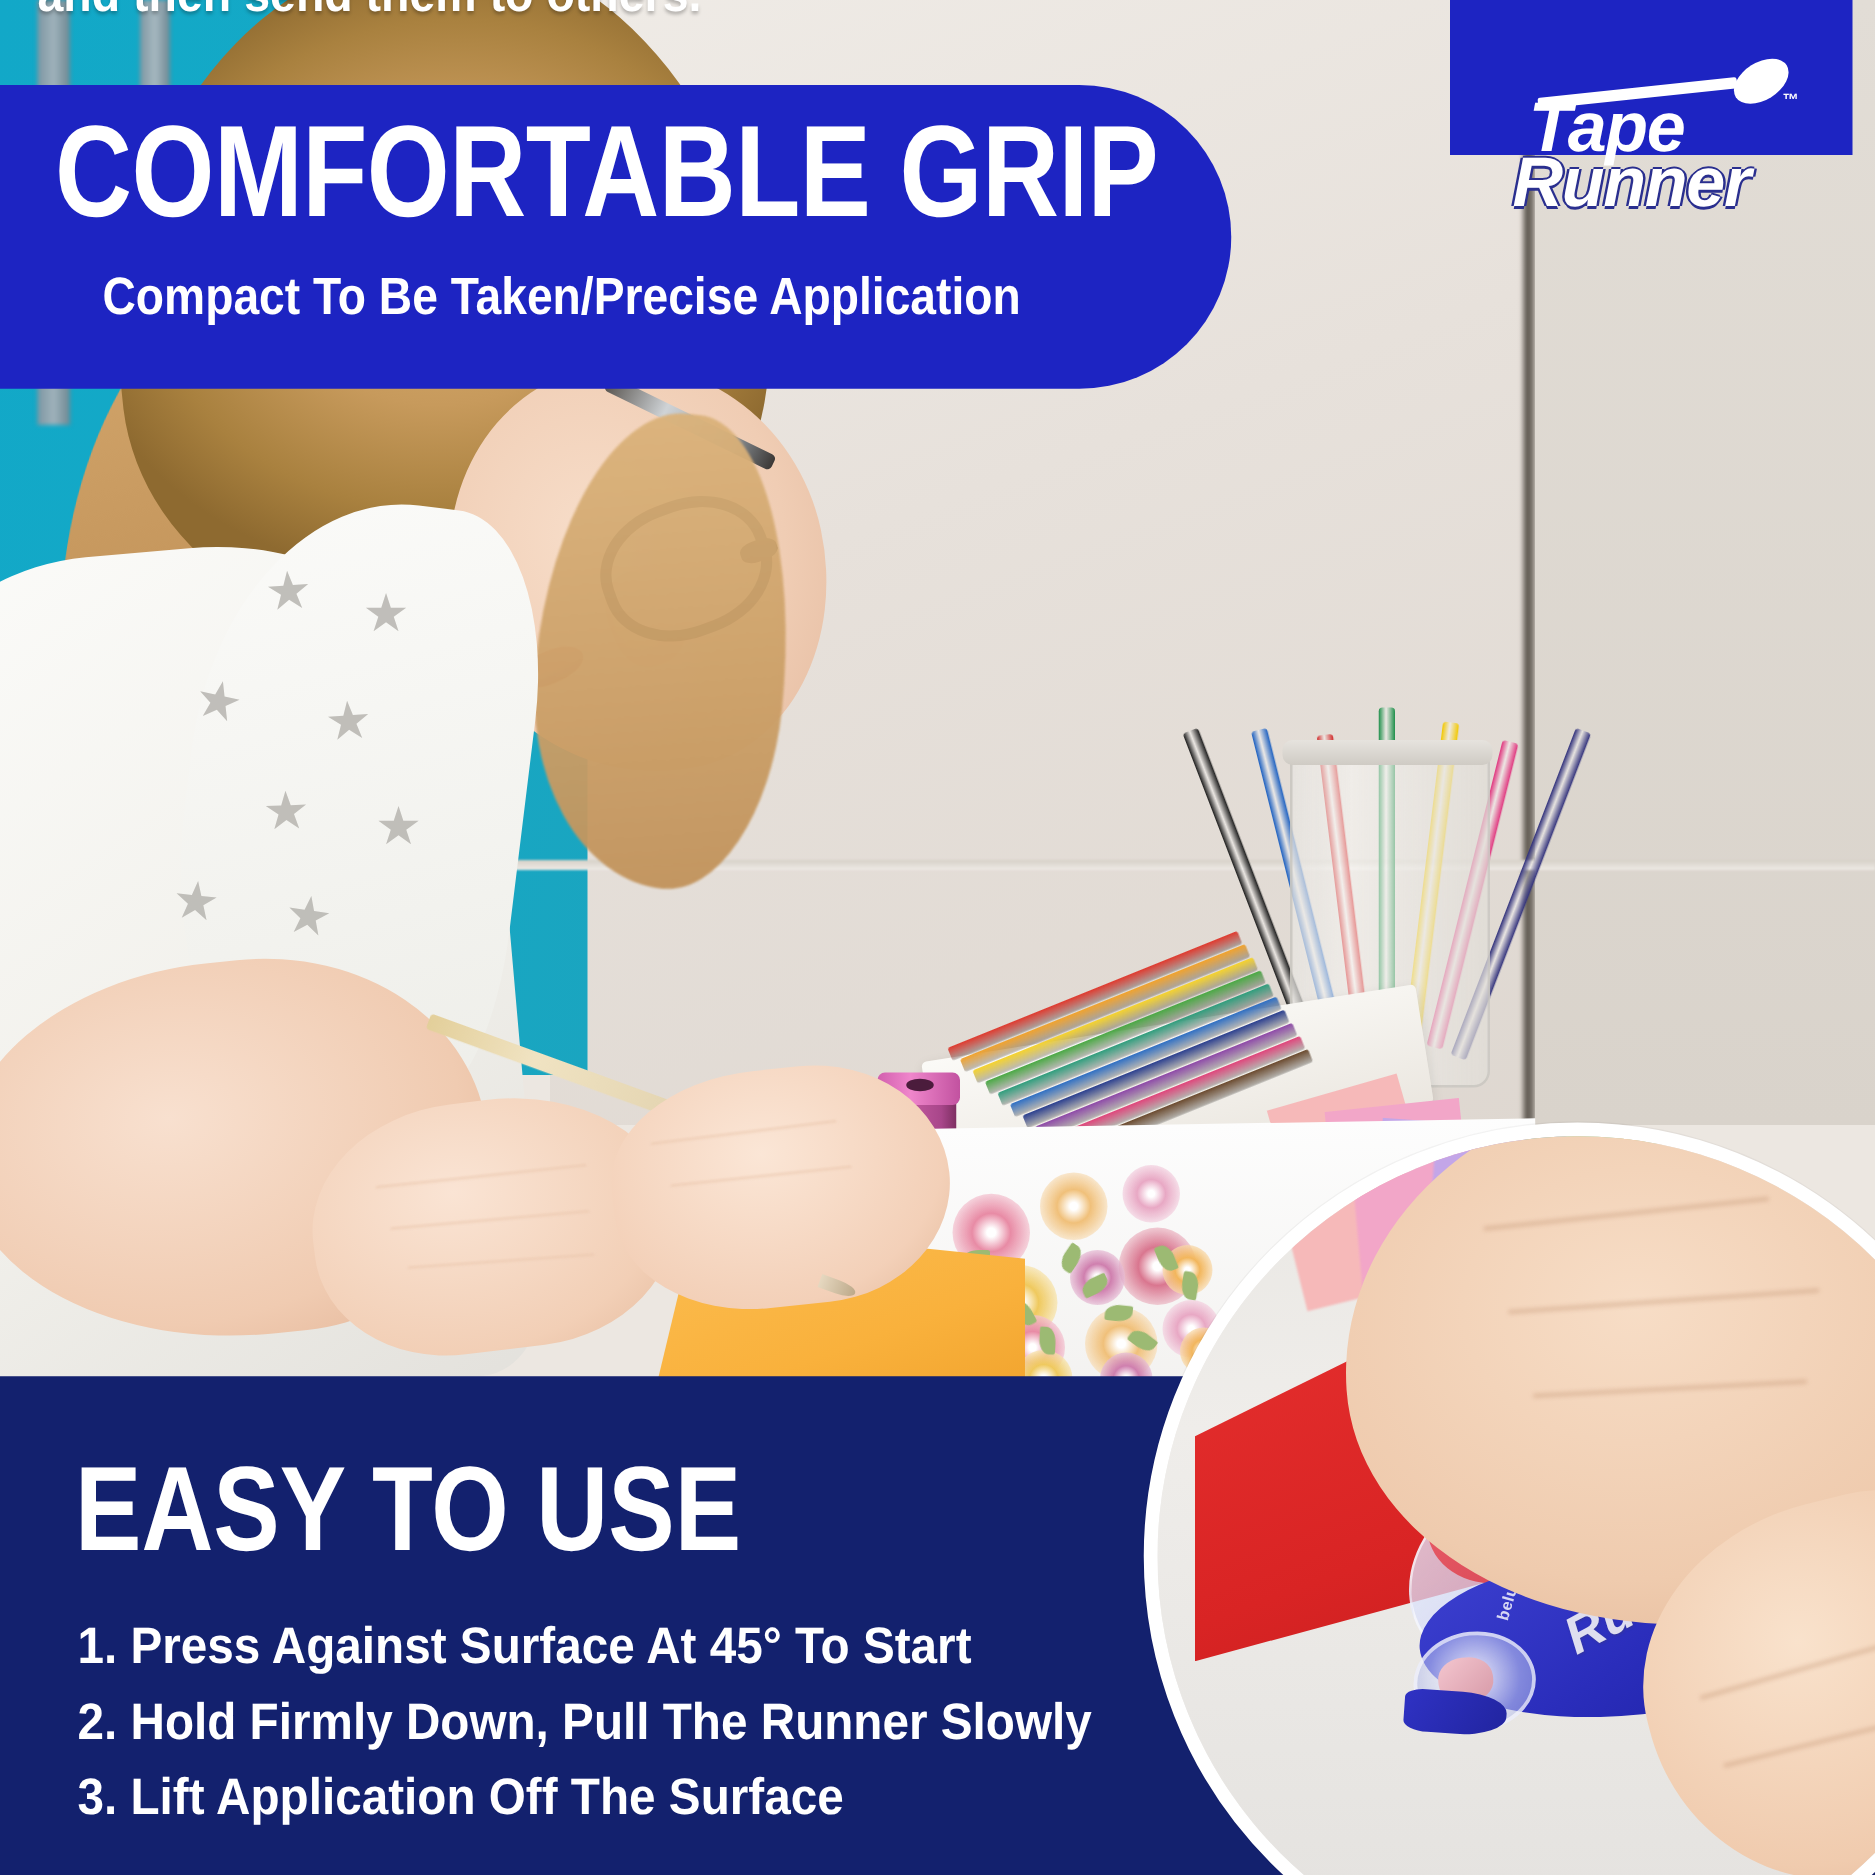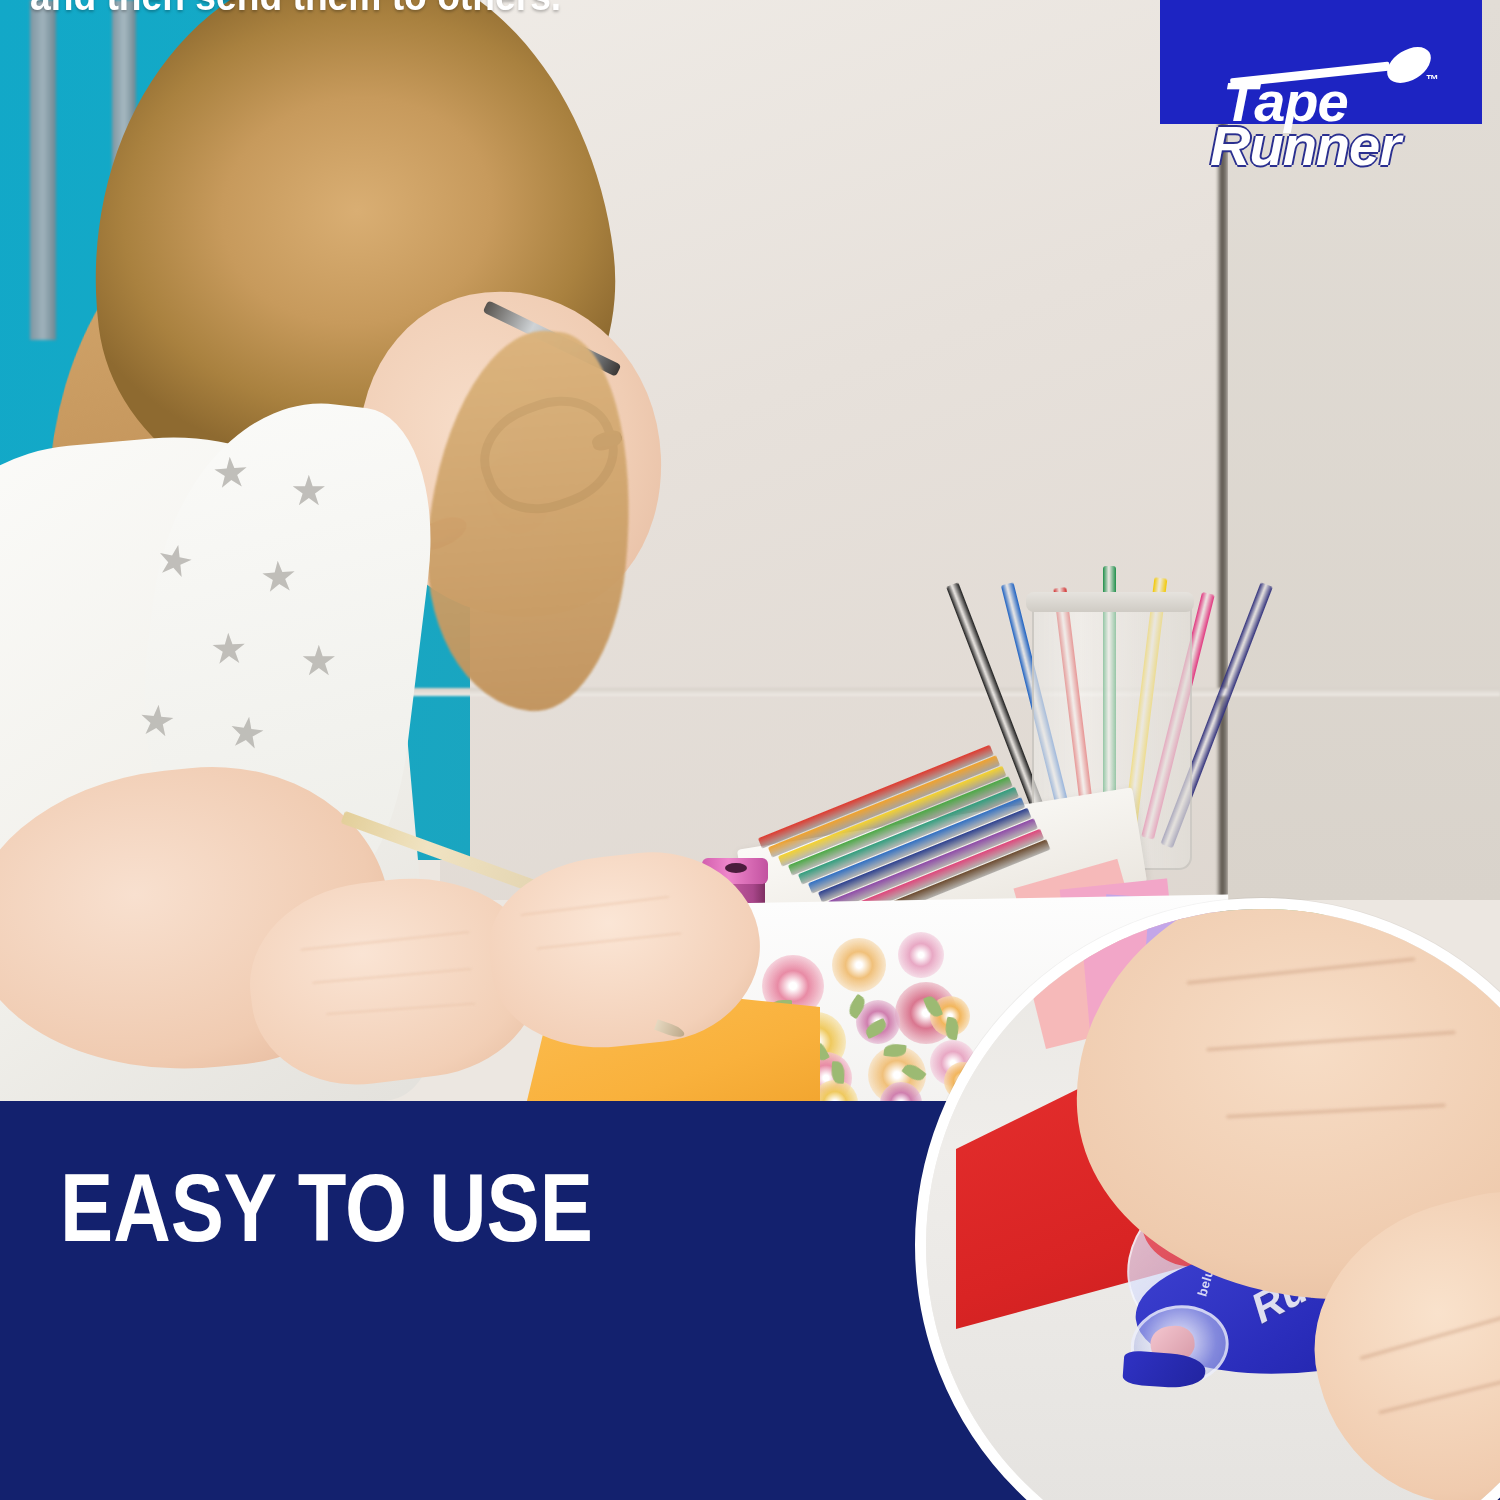--- a/index.html
+++ b/index.html
@@ -374,32 +374,41 @@
         <div class="finger" style="left: 300px; top: 940px; width: 170px; transform: rotate(-6deg);"></div>
         <div class="finger" style="left: 312px; top: 975px; width: 160px; transform: rotate(-5deg);"></div>
         <div class="finger" style="left: 326px; top: 1008px; width: 150px; transform: rotate(-4deg);"></div>
         <div class="finger" style="left: 520px; top: 905px; width: 150px; transform: rotate(-7deg);"></div>
         <div class="finger" style="left: 536px; top: 940px; width: 146px; transform: rotate(-6deg);"></div>
       </div>
   </div>
 
   <div class="cut-text">and then send them to others.</div>
 
+  <div class="pill">
+    <div class="pill-h1">COMFORTABLE GRIP</div>
+    <div class="pill-sub">Compact To Be Taken/Precise Application</div>
+  </div>
 
   <div class="logo-box"></div>
   <div class="logo-wrap">
     <div class="logo-bar"></div>
     <div class="logo-blob"></div>
     <div class="logo-tape">Tape</div>
     <div class="logo-tm">™</div>
     <div class="logo-runner">Runner</div>
   </div>
 
   <div class="navy"></div>
   <div class="navy-h1">EASY TO USE</div>
+  <div class="steps">
+    <div class="step">1. Press Against Surface At 45° To Start</div>
+    <div class="step">2. Hold Firmly Down, Pull The Runner Slowly</div>
+    <div class="step">3. Lift Application Off The Surface</div>
+  </div>
 
   <div class="circle">
     <div class="ci ci-desk"></div>
     <div class="ci ci-red"></div>
     <div id="ci-fan">
         <div class="ci-paperfan" style="left: 120px; top: -40px; width: 104px; height: 180px; background: rgb(246, 185, 185); transform: rotate(-14deg);"></div>
         <div class="ci-paperfan" style="left: 166px; top: -34px; width: 104px; height: 180px; background: rgb(242, 166, 200); transform: rotate(-5deg);"></div>
         <div class="ci-paperfan" style="left: 212px; top: -28px; width: 104px; height: 180px; background: rgb(195, 166, 232); transform: rotate(4deg);"></div>
         <div class="ci-paperfan" style="left: 258px; top: -22px; width: 104px; height: 180px; background: rgb(159, 212, 159); transform: rotate(13deg);"></div>
         <div class="ci-paperfan" style="left: 304px; top: -16px; width: 104px; height: 180px; background: rgb(247, 201, 160); transform: rotate(22deg);"></div>

